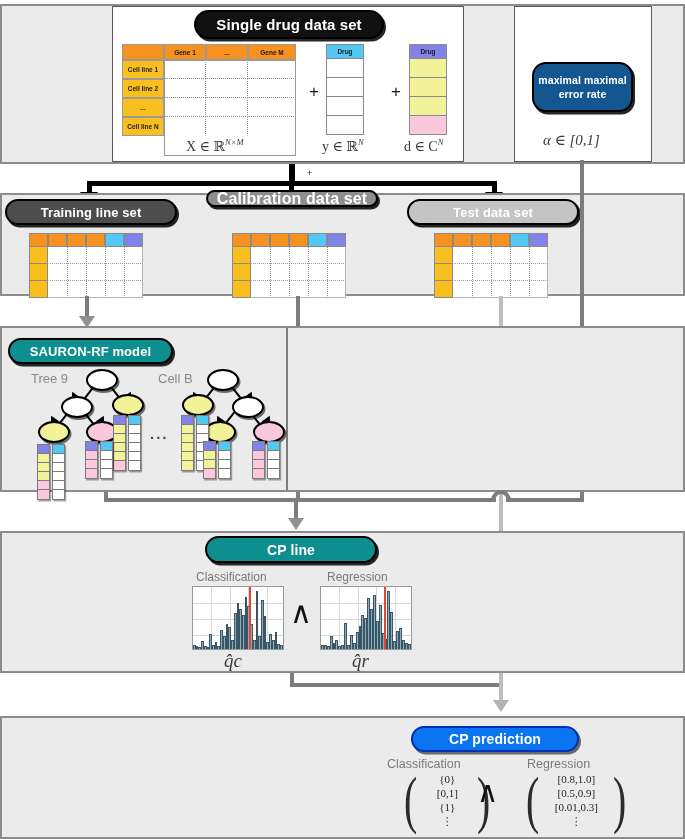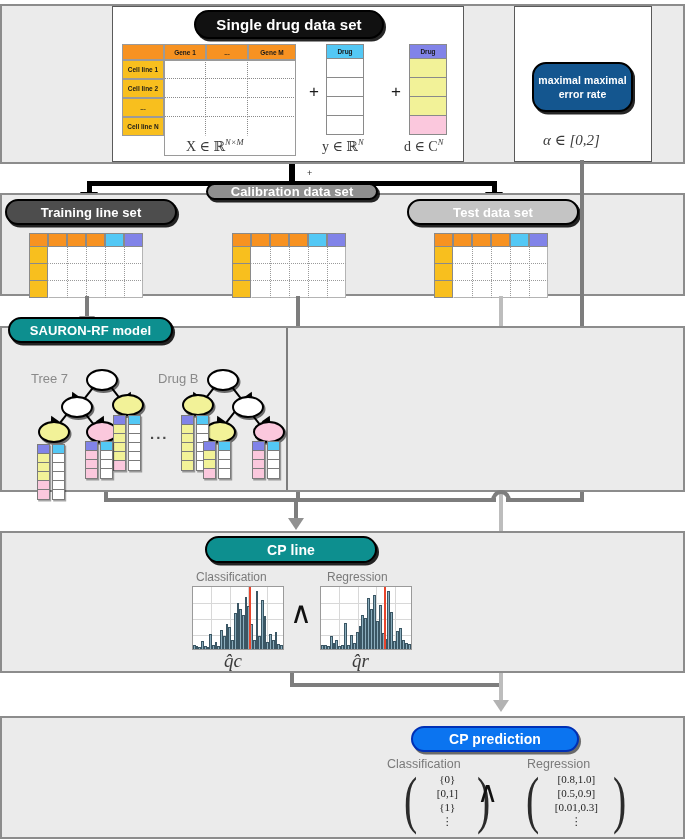--- a/index.html
+++ b/index.html
@@ -150,39 +150,39 @@
 <div class="mathlbl" style="left:404px;top:137px;font-size:14px;">
   <span>d ∈ C</span><sup style="font-size:8.5px;font-style:italic;">N</sup>
 </div>
 
 <div class="whitebox" style="left:514px;top:6px;width:138px;height:156px;"></div>
 <div class="pill" style="left:532px;top:62px;width:101px;height:50px;background:#14568f;border-color:#000;
             font-size:10.5px;flex-direction:column;line-height:1.35;border-radius:14px;">
   <span>maximal maximal</span>
   <span>error rate</span>
 </div>
-<div class="mathlbl" style="left:543px;top:131px;font-size:15px;font-style:italic;">α ∈ [0,2]</div>
+<div class="mathlbl" style="left:543px;top:131px;font-size:15px;font-style:italic;">α ∈ [0,1]</div>
 
 <div class="ln blk" style="left:289px;top:164px;width:6px;height:22px;"></div>
 <div class="ln blk" style="left:87px;top:181px;width:410px;height:5px;"></div>
 <div class="ln blk" style="left:87px;top:181px;width:5px;height:16px;"></div>
 <div class="ln blk" style="left:289px;top:181px;width:5px;height:16px;"></div>
 <div class="ln blk" style="left:492px;top:181px;width:5px;height:16px;"></div>
 <div class="tri down blk" style="left:80px;top:192px;"></div>
 <div class="tri down blk" style="left:282px;top:192px;"></div>
 <div class="tri down blk" style="left:485px;top:192px;"></div>
 <div class="plus" style="left:307px;top:168px;font-size:9px;color:#333;">+</div>
 
 <div class="panel" style="left:0;top:193px;width:685px;height:103px;"></div>
 <div class="ln" style="left:581px;top:195px;width:2px;height:99px;"></div>
 
 <div class="pill dark" style="left:5px;top:199px;width:172px;height:26px;font-size:13px;">
   <span>Training line set</span>
 </div>
-<div class="pill mid" style="left:206px;top:183px;width:172px;height:17px;font-size:13px;">
+<div class="pill mid" style="left:206px;top:190px;width:172px;height:17px;font-size:16px;">
   <span>Calibration data set</span>
 </div>
 <div class="pill light" style="left:407px;top:199px;width:172px;height:26px;font-size:13px;">
   <span>Test data set</span>
 </div>
 
 <div class="tbl" style="left:29px;top:233px;">
   <div class="cellrow">
     <div class="cell" style="width:19px;height:14px;background:#f79221;border:1px solid #8a8a8a;"></div>
     <div class="cell" style="width:19px;height:14px;background:#f79221;border:1px solid #8a8a8a;"></div>
@@ -266,26 +266,26 @@
 <div class="ln" style="left:85px;top:296px;width:4px;height:24px;"></div>
 <div class="tri down gry" style="left:79px;top:316px;"></div>
 
 <div class="ln" style="left:296px;top:296px;width:4px;height:205px;"></div>
 <div class="ln lt" style="left:499px;top:296px;width:4px;height:402px;"></div>
 <div class="ln" style="left:580px;top:160px;width:4px;height:338px;"></div>
 
 <div class="panel" style="left:0;top:326px;width:685px;height:166px;"></div>
 <div class="ln" style="left:286px;top:328px;width:2px;height:162px;"></div>
 
-<div class="pill teal" style="left:8px;top:317px;width:165px;height:26px;font-size:13px;">
+<div class="pill teal" style="left:8px;top:338px;width:165px;height:26px;font-size:13px;">
   <span>SAURON-RF model</span>
 </div>
 
-<div class="treelbl" style="left:31px;top:371px;font-size:13px;">Tree 7</div>
-<div class="treelbl" style="left:158px;top:371px;font-size:13px;">Drug B</div>
+<div class="treelbl" style="left:31px;top:371px;font-size:13px;">Tree 9</div>
+<div class="treelbl" style="left:158px;top:371px;font-size:13px;">Cell B</div>
 <div class="dots" style="left:150px;top:425px;font-size:15px;font-weight:bold;">...</div>
 
 <div class="edge" style="left:97px;top:381px;width:32px;transform:rotate(128deg);"></div>
 <div class="edge" style="left:107px;top:381px;width:32px;transform:rotate(52deg);"></div>
 <div class="edge" style="left:72px;top:406px;width:27px;transform:rotate(128deg);"></div>
 <div class="edge" style="left:80px;top:406px;width:27px;transform:rotate(52deg);"></div>
 <div class="earrow" style="left:69px;top:394px;transform:rotate(35deg);"></div>
 <div class="earrow" style="left:124px;top:394px;transform:rotate(-35deg);"></div>
 <div class="earrow" style="left:48px;top:418px;transform:rotate(35deg);"></div>
 <div class="earrow" style="left:97px;top:418px;transform:rotate(-35deg);"></div>

